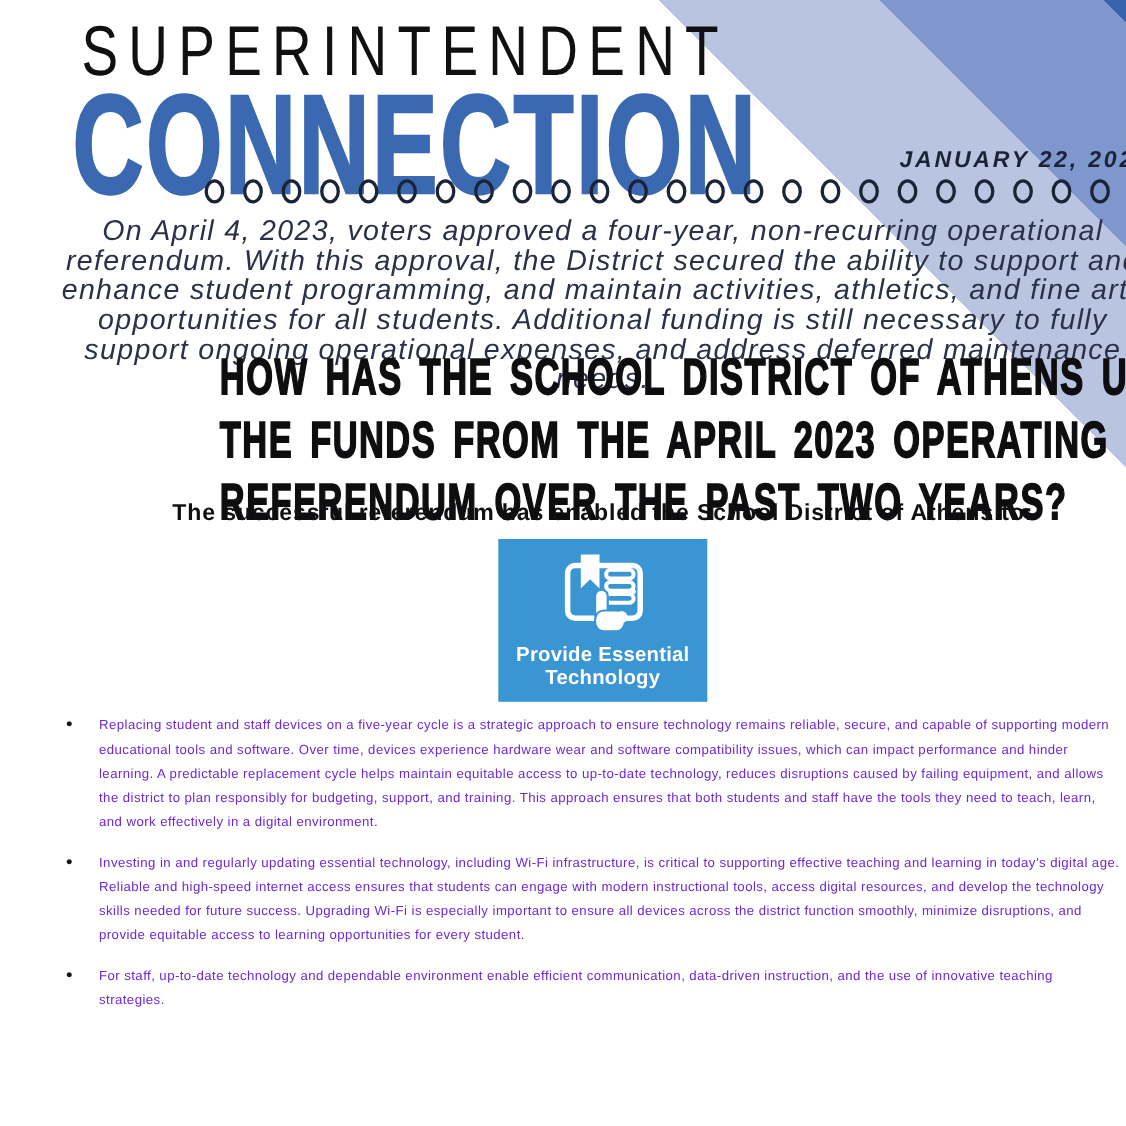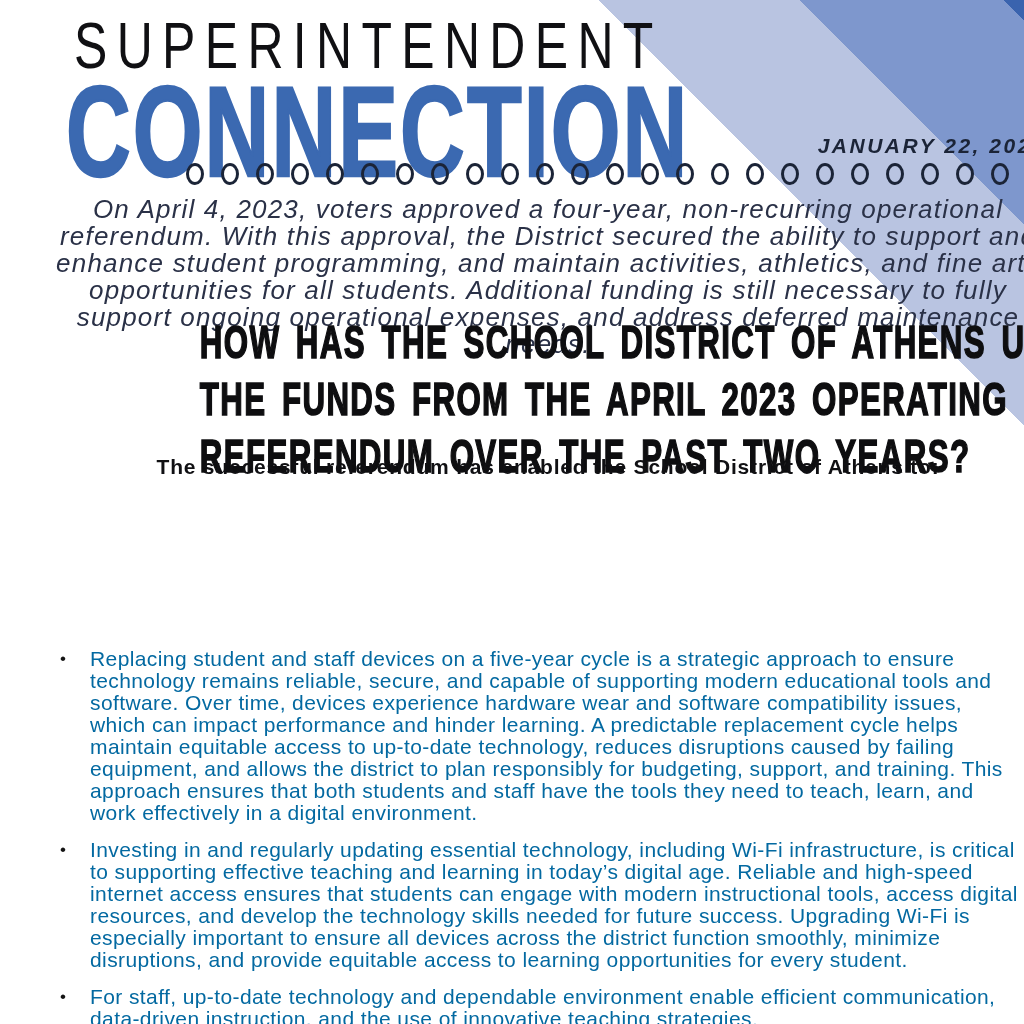--- a/index.html
+++ b/index.html
@@ -73,21 +73,21 @@
 
   
   .bullets{left:22px;top:648px;width:962px;}
   .bullet-row{display:flex;margin-bottom:15px;}
   .bullet-dot{
     flex:0 0 auto;width:30px;font-size:17px;line-height:22px;color:#141414;
     text-align:left;padding-left:2px;
   }
   .bullet-text{
     margin:0;flex:1 1 auto;
-    font-size:21px;line-height:22px;letter-spacing:.4px;color:#0369a1;
+    font-size:12px;line-height:22px;letter-spacing:.4px;color:#6d28d9;
   }
 </style>
 </head>
 <body>
 
 <div class="page">
 
   <div class="stripes"></div>
 
   <div class="layer title1">SUPERINTENDENT</div>
@@ -124,20 +124,43 @@
   <div class="layer intro">On April 4, 2023, voters approved a four-year, non-recurring operational referendum. With this approval, the District secured the ability to support and enhance student programming, and maintain activities, athletics, and fine arts opportunities for all students. Additional funding is still necessary to fully support ongoing operational expenses, and address deferred maintenance needs.</div>
 
   <div class="layer headline">
     <span class="hline">HOW HAS THE SCHOOL DISTRICT OF ATHENS UTILIZED</span>
     <span class="hline">THE FUNDS FROM THE APRIL 2023 OPERATING</span>
     <span class="hline">REFERENDUM OVER THE PAST TWO YEARS?</span>
   </div>
 
   <div class="layer subhead">The successful referendum has enabled the School District of Athens to:</div>
 
+  <div class="layer card">
+    <svg width="104" height="84" viewBox="0 0 104 84" aria-hidden="true">
+
+      <rect x="20" y="16" width="66" height="48" rx="7" fill="none" stroke="#ffffff" stroke-width="5"></rect>
+      <circle cx="80" cy="40" r="2.2" fill="#ffffff"></circle>
+
+      <path d="M32 6 h17 v31 l-8.5,-8.5 l-8.5,8.5 z" fill="#ffffff"></path>
+
+      <rect x="55" y="20" width="25" height="8" rx="4" fill="none" stroke="#ffffff" stroke-width="3.6"></rect>
+      <rect x="55" y="31" width="25" height="8" rx="4" fill="none" stroke="#ffffff" stroke-width="3.6"></rect>
+      <rect x="55" y="42" width="25" height="8" rx="4" fill="none" stroke="#ffffff" stroke-width="3.6"></rect>
+
+      <g>
+        <rect x="45" y="38" width="11.5" height="28" rx="5.7" fill="#ffffff" stroke="#3a95d3" stroke-width="2"></rect>
+        <rect x="45" y="57" width="27" height="19" rx="8" fill="#ffffff" stroke="#3a95d3" stroke-width="2"></rect>
+        <circle cx="69" cy="63" r="5.5" fill="#ffffff"></circle>
+      </g>
+    </svg>
+    <div class="card-label">
+      <div>Provide Essential</div>
+      <div>Technology</div>
+    </div>
+  </div>
 
   <div class="layer bullets" id="bullet-list">
       <div class="bullet-row">
         <span class="bullet-dot">•</span>
         <p class="bullet-text">Replacing student and staff devices on a five-year cycle is a strategic approach to ensure technology remains reliable, secure, and capable of supporting modern educational tools and software. Over time, devices experience hardware wear and software compatibility issues, which can impact performance and hinder learning. A predictable replacement cycle helps maintain equitable access to up-to-date technology, reduces disruptions caused by failing equipment, and allows the district to plan responsibly for budgeting, support, and training. This approach ensures that both students and staff have the tools they need to teach, learn, and work effectively in a digital environment.</p>
       </div>
       <div class="bullet-row">
         <span class="bullet-dot">•</span>
         <p class="bullet-text">Investing in and regularly updating essential technology, including Wi-Fi infrastructure, is critical to supporting effective teaching and learning in today’s digital age. Reliable and high-speed internet access ensures that students can engage with modern instructional tools, access digital resources, and develop the technology skills needed for future success. Upgrading Wi-Fi is especially important to ensure all devices across the district function smoothly, minimize disruptions, and provide equitable access to learning opportunities for every student.</p>
       </div>

